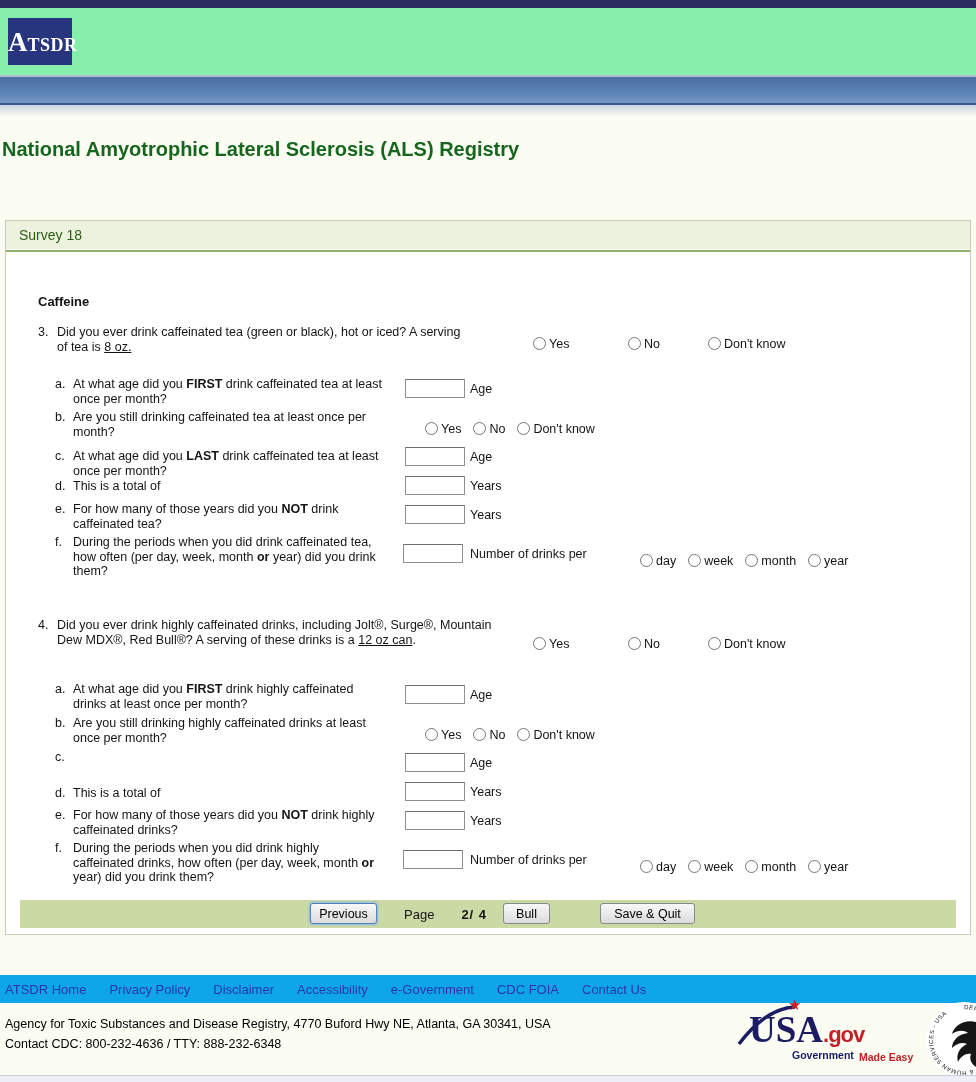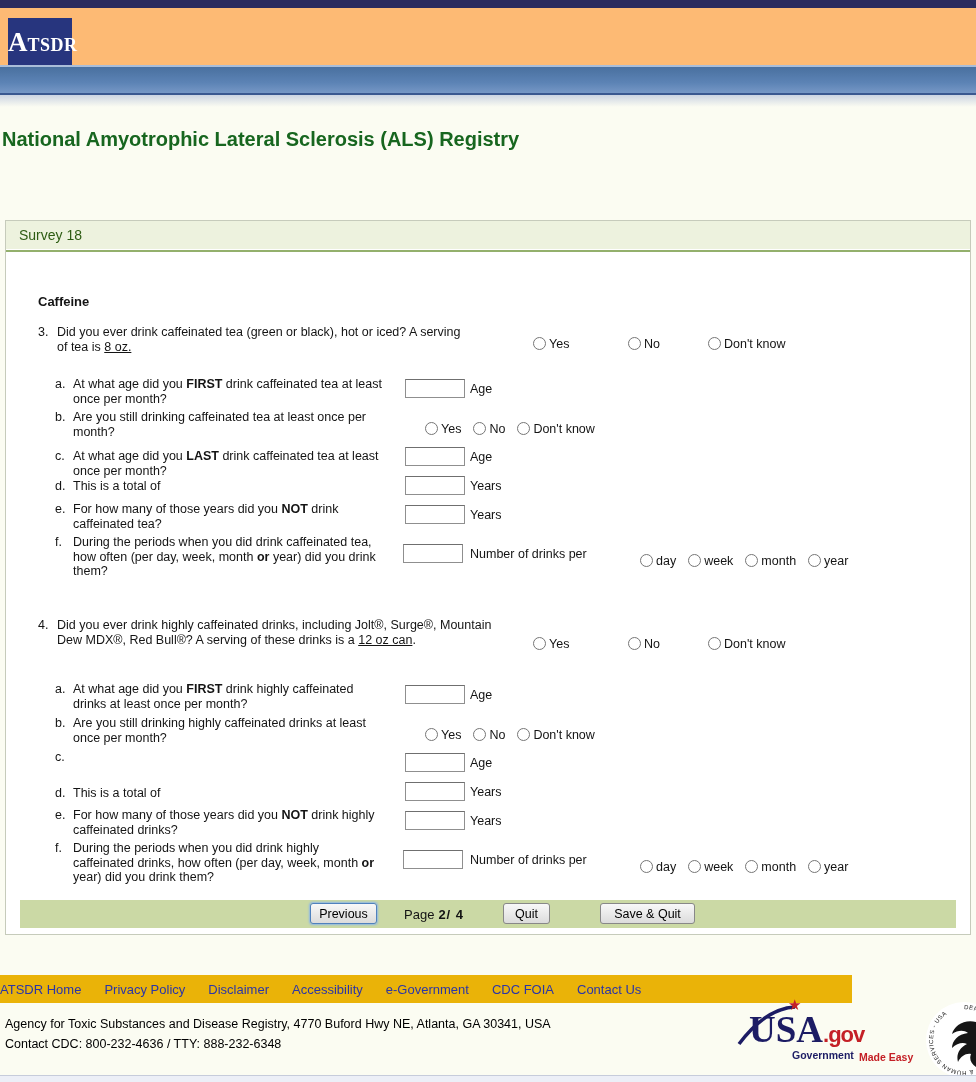--- a/index.html
+++ b/index.html
@@ -3,21 +3,21 @@
 <meta charset="utf-8">
 <style>
   html,body{margin:0;padding:0;}
   body{
     width:976px;height:1082px;position:relative;overflow:hidden;
     background:#fbfcf2;color:#141414;
     font-family:"Liberation Sans","DejaVu Sans",sans-serif;
   }
   
   .topbar{height:8px;background:#2b2b5e;}
-  .hdr{height:57px;background:#fdba74;position:relative;}
+  .hdr{height:67px;background:#86efac;position:relative;}
   .logo{position:absolute;left:8px;top:10px;width:64px;height:47px;background:#27357e;
         color:#fff;text-align:center;line-height:49px;font-family:"Liberation Serif","DejaVu Serif",serif;font-weight:bold;}
   .logo .big{font-size:27px;}
   .logo .rest{font-size:18px;letter-spacing:.5px;}
   .agency{position:absolute;left:84px;top:39px;font-size:17px;color:#3c3c3c;letter-spacing:.3px;}
   .bluebar{height:26px;background:linear-gradient(#49709f,#5c83b5 60%,#7697c5);
            border-top:2px solid #a9bdd9;border-bottom:2px solid #3a5890;}
   .fadebar{height:14px;background:linear-gradient(#ccd4e2,#fbfcf2 85%);}
   h1.title{margin:19px 0 0 2px;font-size:20px;font-weight:700;color:#17661f;}
 
@@ -38,25 +38,25 @@
   .rflex{position:absolute;display:flex;gap:12px;white-space:nowrap;font-size:12.5px;}
   .rflex.f{}
   input[type=radio]{width:13px;height:13px;margin:0 3px 0 0;vertical-align:-2px;}
   .navband{position:absolute;left:14px;top:648px;width:936px;height:28px;background:#cbd9a5;}
   .btn{position:absolute;height:21px;font-size:12.5px;font-family:inherit;color:#000;
        background:linear-gradient(#f8f8f8,#dcdcdc);border:1px solid #888;border-radius:3px;padding:0;}
   .btn-prev{left:304px;top:651px;width:67px;border:1px solid #4f81bd;box-shadow:0 0 2px 1px #8fb7e6;}
   .btn-next{left:497px;top:651px;width:47px;}
   .btn-save{left:594px;top:651px;width:95px;}
   .pagelbl{position:absolute;left:398px;top:655px;font-size:13px;}
-  .pagelbl b{margin-left:4px;letter-spacing:1px;}
+  .pagelbl b{margin-left:27px;letter-spacing:1px;}
 
   
-  .links-band{position:absolute;left:0;top:975px;width:852px;height:28px;background:#eab308;
-              display:flex;align-items:center;gap:23px;box-sizing:border-box;}
+  .links-band{position:absolute;left:0;top:975px;width:976px;height:28px;background:#0ea5e9;
+              display:flex;align-items:center;gap:23px;padding-left:5px;box-sizing:border-box;}
   .links-band a{color:#2a35a8;font-size:13px;text-decoration:none;}
   .addr1{position:absolute;left:5px;top:1017px;font-size:12.5px;color:#000;}
   .addr2{position:absolute;left:5px;top:1037px;font-size:12.5px;color:#000;}
   .bottom-strip{position:absolute;left:0;top:1075px;width:976px;height:7px;background:#eceff7;border-top:1px solid #c6ccdb;}
 
   .usagov{position:absolute;left:735px;top:1000px;width:182px;height:66px;}
   .usagov svg{position:absolute;left:0;top:0;}
   .usagov .star{position:absolute;left:53px;top:-4px;font-size:15px;color:#c42026;}
   .usa-line{position:absolute;left:14px;top:8px;white-space:nowrap;}
   .usa-line .usa{font-family:"Liberation Serif","DejaVu Serif",serif;font-weight:bold;font-size:37px;color:#1c1c64;}
@@ -88,21 +88,21 @@
     <span>Survey 18</span>
   </div>
   <div class="survey-hdr-line"></div>
   <div class="content" id="survey-content">
     <div class="section-hdg">Caffeine</div>
     <div class="navband"></div>
     <button class="btn btn-prev">Previous</button>
     <div class="pagelbl">
       <span>Page</span><b>2/ 4</b>
     </div>
-    <button class="btn btn-next">Quit</button>
+    <button class="btn btn-next">Bull</button>
     <button class="btn btn-save">Save &amp; Quit</button>
   <div class="qlabel" style="left: 32px; top: 73px;">3.</div>
       <div class="qtext" style="left: 51px; top: 73px; width: 412px;"><span>Did you ever drink caffeinated tea (green or black), hot or iced? A serving of tea is </span><span class="seg-u">8 oz.</span></div>
       <span class="ropt abs" style="left: 527px; top: 85px;"><input type="radio" name="q3" style=""><span>Yes</span></span>
       <span class="ropt abs" style="left: 622px; top: 85px;"><input type="radio" name="q3" style=""><span>No</span></span>
       <span class="ropt abs" style="left: 702px; top: 85px;"><input type="radio" name="q3" style=""><span>Don't know</span></span>
       <div class="qlabel" style="left: 49px; top: 125px;">a.</div>
       <div class="qtext" style="left: 67px; top: 125px; width: 310px;"><span>At what age did you </span><span class="seg-b">FIRST</span><span> drink caffeinated tea at least once per month?</span></div>
       <input type="text" class="tbox" style="left: 399px; top: 127px;">
       <div class="unit" style="left: 464px; top: 130px;">Age</div>

